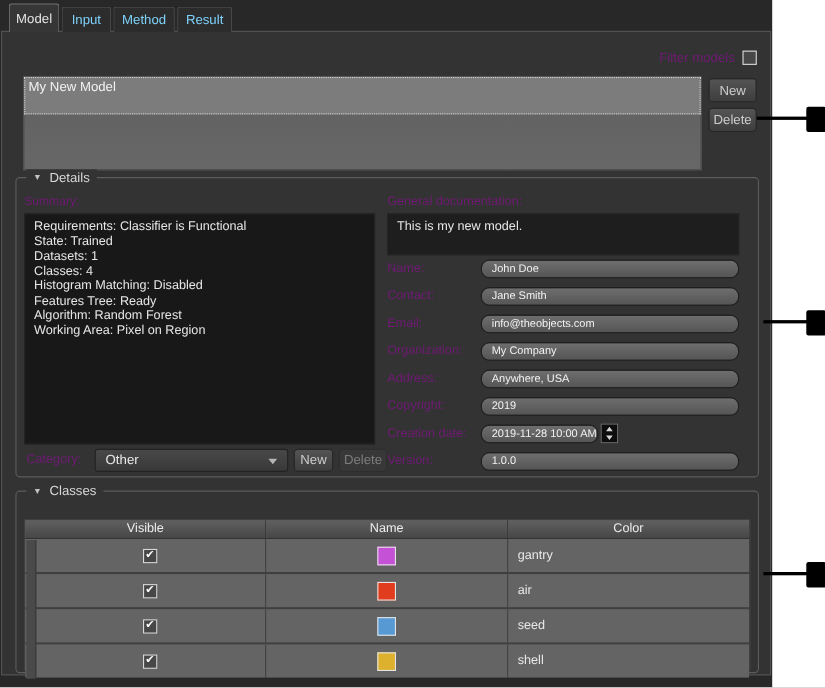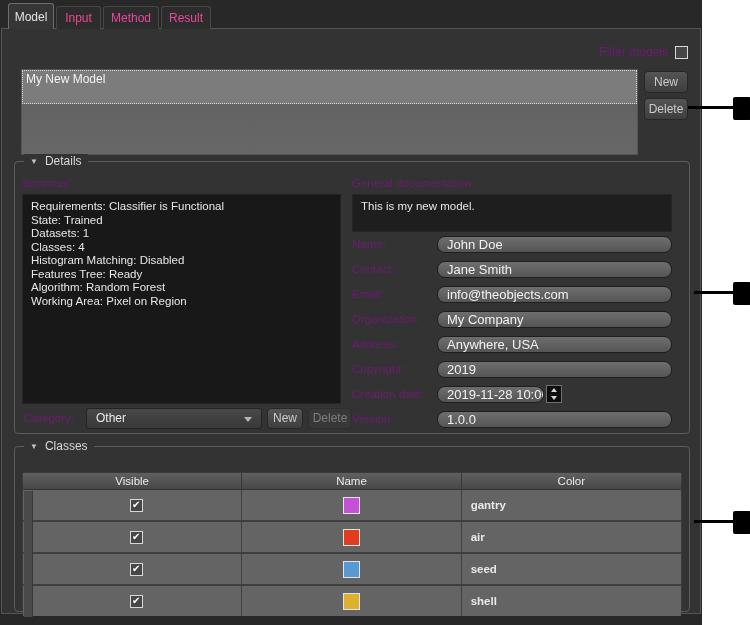--- a/index.html
+++ b/index.html
@@ -6,21 +6,21 @@
   .stage{position:relative;width:750px;height:625px;background:#ffffff;overflow:hidden;
          font-family:"Liberation Sans",sans-serif;-webkit-font-smoothing:antialiased;}
   .abs{position:absolute;}
 
   
   .win-bg{left:0;top:0;width:702px;height:625px;background:#282828;}
   .tab-pane{left:1px;top:28px;width:698px;height:584px;background:#333333;border:1px solid #545454;}
 
   
   .tab{box-sizing:border-box;font-size:12px;text-align:center;border-radius:3px 3px 0 0;
-       border:1px solid #474747;border-bottom:none;background:#2c2c2c;color:#ec4899;
+       border:1px solid #474747;border-bottom:none;background:#2c2c2c;color:#7dd3fc;
        line-height:23px;z-index:3;}
   .tab.active{background:#363636;border-color:#6e6e6e;color:#e4e4e4;z-index:5;line-height:26px;}
 
   
   .lbl{color:#701a75;font-size:12px;white-space:nowrap;}
 
   
   .btn{box-sizing:border-box;border:1px solid #272727;border-radius:4px;
        background:linear-gradient(#545454,#3e3e3e);color:#cccccc;font-size:12px;
        text-align:center;cursor:default;}
@@ -41,21 +41,21 @@
           display:flex;align-items:center;gap:7px;z-index:4;}
   .gtitle .tri{font-size:8px;color:#c2c2c2;}
 
   
   .darkbox{box-sizing:border-box;background:#181818;border:1px solid #252525;color:#e6e6e6;
            font-size:11.5px;line-height:13.5px;padding:5px 8px;white-space:pre-line;overflow:hidden;}
   .docbox{background:#1e1e1e;}
 
   
   .field{box-sizing:border-box;height:17px;border:1px solid #1f1f1f;border-radius:8px;
-         background:linear-gradient(#6e6e6e,#555555);color:#f2f2f2;font-size:13px;
+         background:linear-gradient(#6e6e6e,#555555);color:#f2f2f2;font-size:10px;
          line-height:15px;padding-left:9px;white-space:nowrap;overflow:hidden;}
 
   
   .combo{box-sizing:border-box;height:21px;border:1px solid #232323;border-radius:3px;
          background:linear-gradient(#484848,#393939);color:#ebebeb;font-size:12px;
          line-height:19px;padding-left:9px;}
   .combo .arrow{position:absolute;right:9px;top:8px;width:0;height:0;
                 border-left:4px solid transparent;border-right:4px solid transparent;
                 border-top:5px solid #b5b5b5;}
 
@@ -73,21 +73,21 @@
   .thead{display:flex;height:17px;}
   .th{box-sizing:border-box;width:220px;background:linear-gradient(#606060,#474747);
       border-right:1px solid #383838;border-bottom:1px solid #333333;color:#ececec;
       font-size:11.5px;text-align:center;line-height:16px;}
   .th:last-child{border-right:none;}
   .trow{display:flex;height:30px;border-bottom:2px solid #3f3f3f;background:#646464;}
   .trow.last{border-bottom:none;}
   .td{box-sizing:border-box;display:flex;align-items:center;border-right:1px solid #414141;}
   .td.c1{width:220px;justify-content:center;padding-left:8px;}
   .td.c2{width:220px;justify-content:center;}
-  .td.c3{width:220px;border-right:none;padding-left:9px;color:#e9e9e9;font-size:11.5px;font-weight:bold;}
+  .td.c3{width:220px;border-right:none;padding-left:9px;color:#e9e9e9;font-size:11.5px;}
   .vhead{left:1px;top:18px;width:8px;height:126px;background:#4a4a4a;border-right:1px solid #383838;}
   .swatch{width:15px;height:15px;border:1px solid #e3e3e3;}
 
   
   .co-line{background:#000000;height:3px;}
   .co-box{background:#000000;border-radius:2px;width:18px;height:23px;}
 </style>
 </head>
 <body>
 

